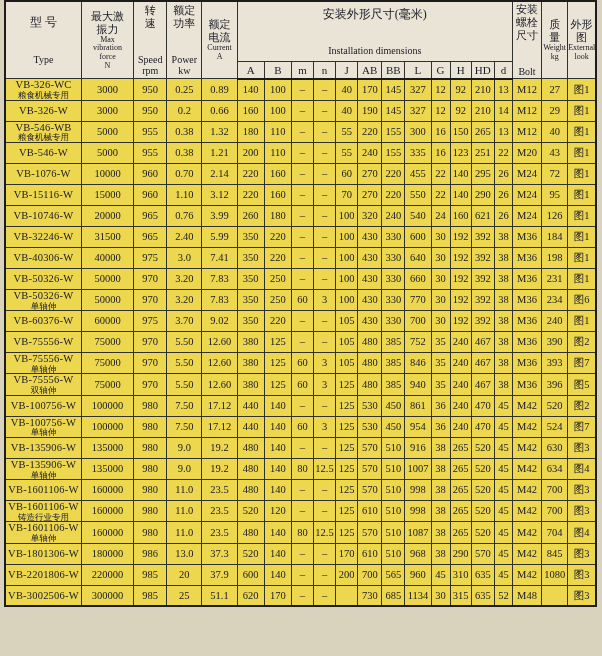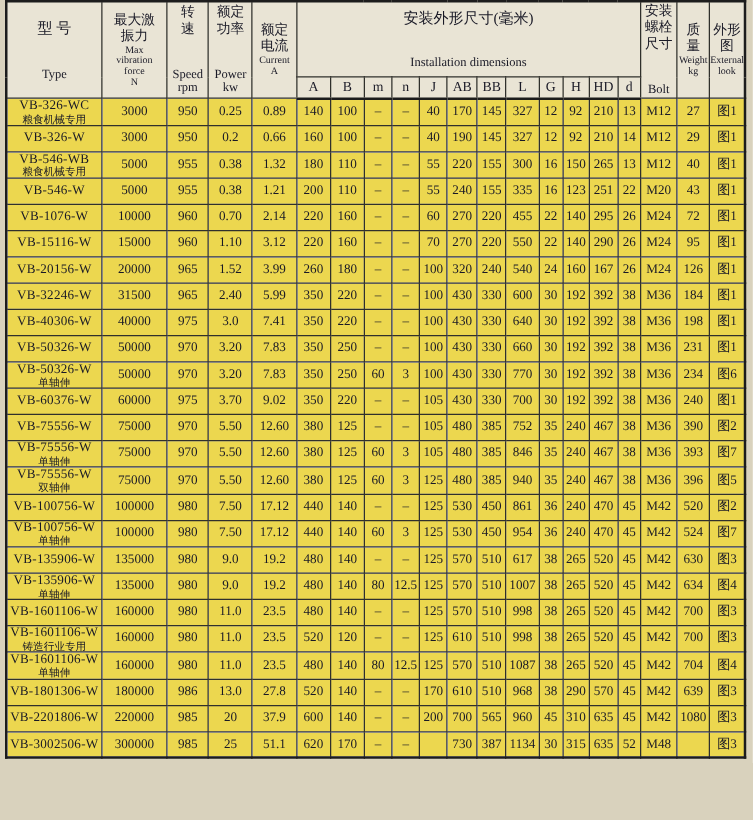--- a/index.html
+++ b/index.html
@@ -280,37 +280,37 @@
           <td>22</td>
           <td>140</td>
           <td>290</td>
           <td>26</td>
           <td>M24</td>
           <td>95</td>
           <td>图1</td>
         </tr>
         <tr>
           <td class="model-cell">
-            <div class="model-name">VB-20156-W</div>
+            <div class="model-name">VB-10746-W</div>
           </td>
           <td>20000</td>
           <td>965</td>
-          <td>1.52</td>
+          <td>0.76</td>
           <td>3.99</td>
           <td>260</td>
           <td>180</td>
           <td>–</td>
           <td>–</td>
           <td>100</td>
           <td>320</td>
           <td>240</td>
           <td>540</td>
           <td>24</td>
           <td>160</td>
-          <td>167</td>
+          <td>621</td>
           <td>26</td>
           <td>M24</td>
           <td>126</td>
           <td>图1</td>
         </tr>
         <tr>
           <td class="model-cell">
             <div class="model-name">VB-32246-W</div>
           </td>
           <td>31500</td>
@@ -561,21 +561,21 @@
           <td>980</td>
           <td>9.0</td>
           <td>19.2</td>
           <td>480</td>
           <td>140</td>
           <td>–</td>
           <td>–</td>
           <td>125</td>
           <td>570</td>
           <td>510</td>
-          <td>617</td>
+          <td>916</td>
           <td>38</td>
           <td>265</td>
           <td>520</td>
           <td>45</td>
           <td>M42</td>
           <td>630</td>
           <td>图3</td>
         </tr>
         <tr>
           <td class="model-cell">
@@ -676,35 +676,35 @@
           <td>704</td>
           <td>图4</td>
         </tr>
         <tr>
           <td class="model-cell">
             <div class="model-name">VB-1801306-W</div>
           </td>
           <td>180000</td>
           <td>986</td>
           <td>13.0</td>
-          <td>27.8</td>
+          <td>37.3</td>
           <td>520</td>
           <td>140</td>
           <td>–</td>
           <td>–</td>
           <td>170</td>
           <td>610</td>
           <td>510</td>
           <td>968</td>
           <td>38</td>
           <td>290</td>
           <td>570</td>
           <td>45</td>
           <td>M42</td>
-          <td>639</td>
+          <td>845</td>
           <td>图3</td>
         </tr>
         <tr>
           <td class="model-cell">
             <div class="model-name">VB-2201806-W</div>
           </td>
           <td>220000</td>
           <td>985</td>
           <td>20</td>
           <td>37.9</td>
@@ -731,21 +731,21 @@
           <td>300000</td>
           <td>985</td>
           <td>25</td>
           <td>51.1</td>
           <td>620</td>
           <td>170</td>
           <td>–</td>
           <td>–</td>
           <td></td>
           <td>730</td>
-          <td>387</td>
+          <td>685</td>
           <td>1134</td>
           <td>30</td>
           <td>315</td>
           <td>635</td>
           <td>52</td>
           <td>M48</td>
           <td></td>
           <td>图3</td>
         </tr>
       </tbody>

